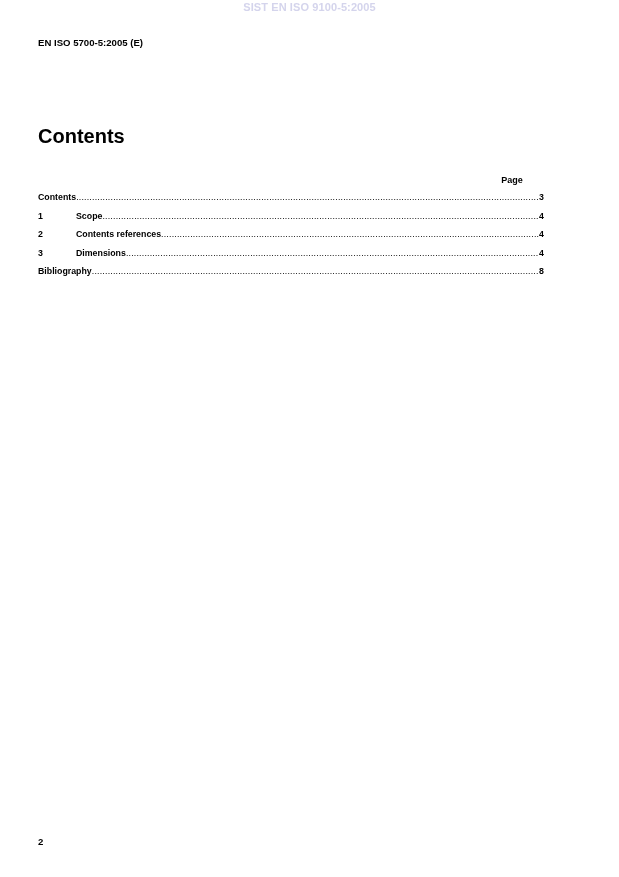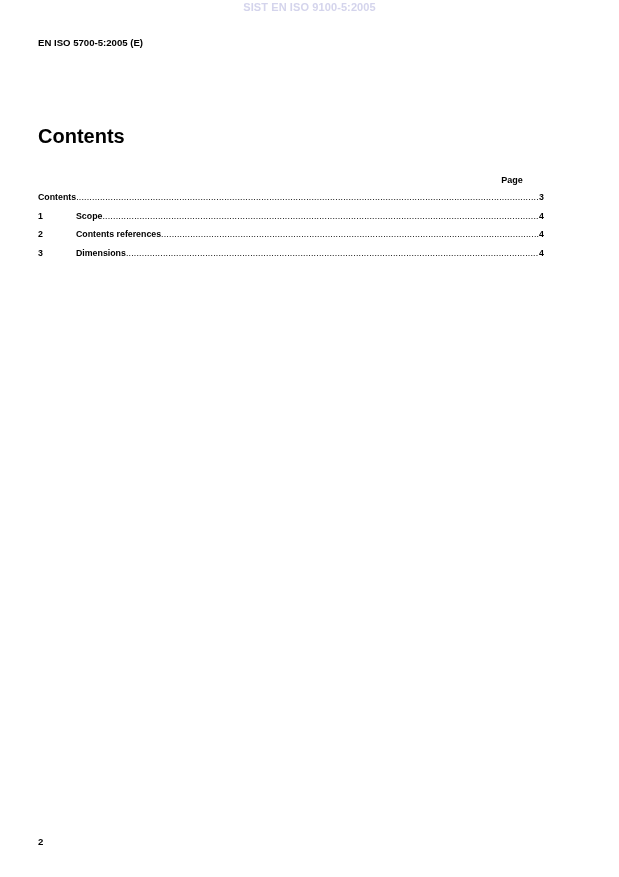--- a/index.html
+++ b/index.html
@@ -127,15 +127,20 @@
     <span class="toc-label">Contents references </span>
     <span class="toc-dots"></span>
     <span class="toc-page">4</span>
   </div>
   <div class="toc-row">
     <span class="toc-num">3</span>
     <span class="toc-label">Dimensions</span>
     <span class="toc-dots"></span>
     <span class="toc-page">4</span>
   </div>
+  <div class="toc-row">
+    <span class="toc-label">Bibliography </span>
+    <span class="toc-dots"></span>
+    <span class="toc-page">8</span>
+  </div>
 </div>
 
 <div class="footer-page">2</div>
 
 </body></html>

